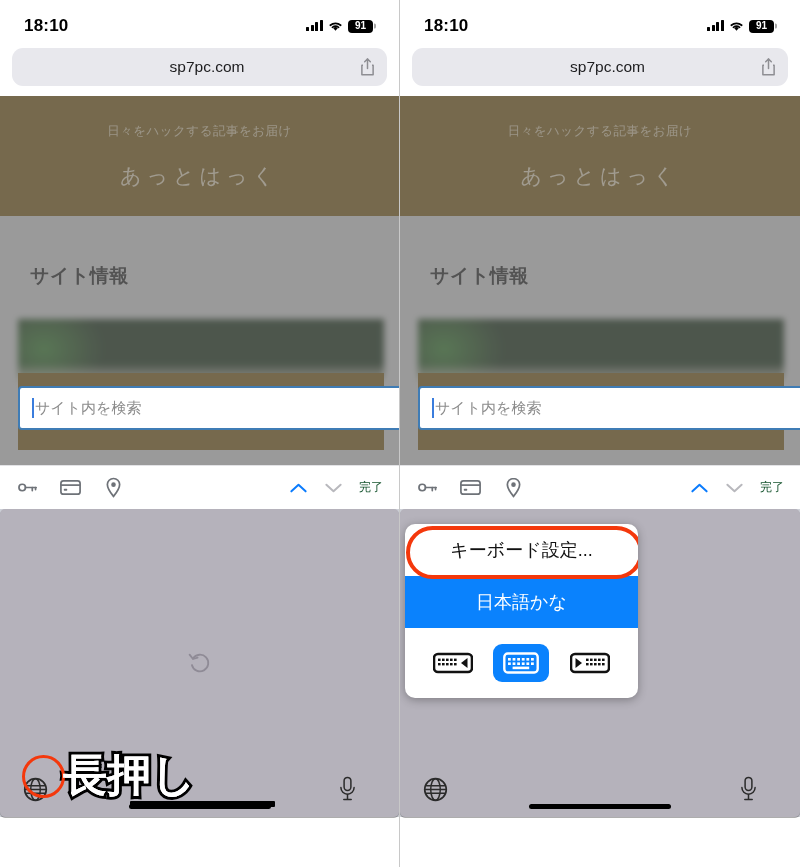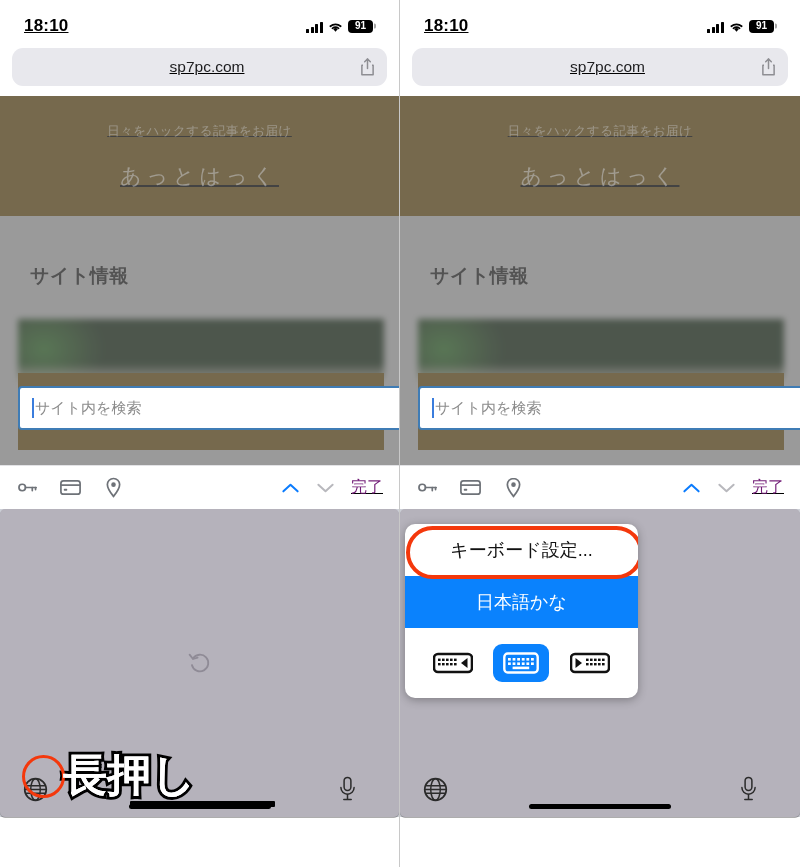--- a/index.html
+++ b/index.html
@@ -2,21 +2,21 @@
 <html><head>
 <meta charset="utf-8">
 <style>
   * { box-sizing: border-box; margin: 0; padding: 0; }
   html, body {
     width: 800px; height: 867px;
     background: #ffffff;
     font-family: "Liberation Sans", "DejaVu Sans", sans-serif;
     overflow: hidden;
   }
-  .stage { position: relative; width: 800px; height: 867px; display: flex; text-decoration: underline; }
+  .stage { position: relative; width: 800px; height: 867px; display: flex; }
 
   .panel {
     position: relative;
     width: 400px; height: 867px;
     overflow: hidden;
     background: #ffffff;
   }
   .panel.left { border-right: 1px solid #c8c8c8; }
 
   
@@ -24,21 +24,21 @@
     height: 46px;
     display: flex; align-items: center;
     justify-content: space-between;
     padding: 6px 26px 0 24px;
     background: #ffffff;
   }
   .status-time {
     font-size: 17px; font-weight: bold; color: #000;
     letter-spacing: .2px;
   }
-  .status-right { display: flex; align-items: flex-end; gap: 4px; }
+  .status-right { display: flex; align-items: flex-start; gap: 4px; }
   .sig { display: flex; align-items: flex-end; gap: 1.6px; height: 11px; }
   .sig i { display:block; width: 3px; background: #000; border-radius: .6px; }
   .sig i:nth-child(1){ height: 4px; }
   .sig i:nth-child(2){ height: 6px; }
   .sig i:nth-child(3){ height: 8.5px; }
   .sig i:nth-child(4){ height: 11px; }
   .wifi { width: 17px; height: 12px; }
   .batt {
     position: relative;
     background: #000; color: #fff;
@@ -131,21 +131,21 @@
   .accessory {
     height: 44px; background: #fff;
     display:flex; align-items:center;
     padding: 0 16px;
     border-top: 1px solid #e3e3e6;
   }
   .acc-left { display:flex; align-items:center; gap: 20px; }
   .acc-right { margin-left:auto; display:flex; align-items:center; gap: 16px; }
   .acc-icon { width: 23px; height: 23px; display:block; }
   .chev { width: 19px; height: 14px; }
-  .done { font-size: 16px; color: #701a75; }
+  .done { font-size: 12px; color: #14532d; }
 
   
   .keyboard {
     position: relative;
     height: 308px;
     background: #cdd0d7;
     padding: 23px 3px 0;
   }
   .kb-grid {
     display: grid;

